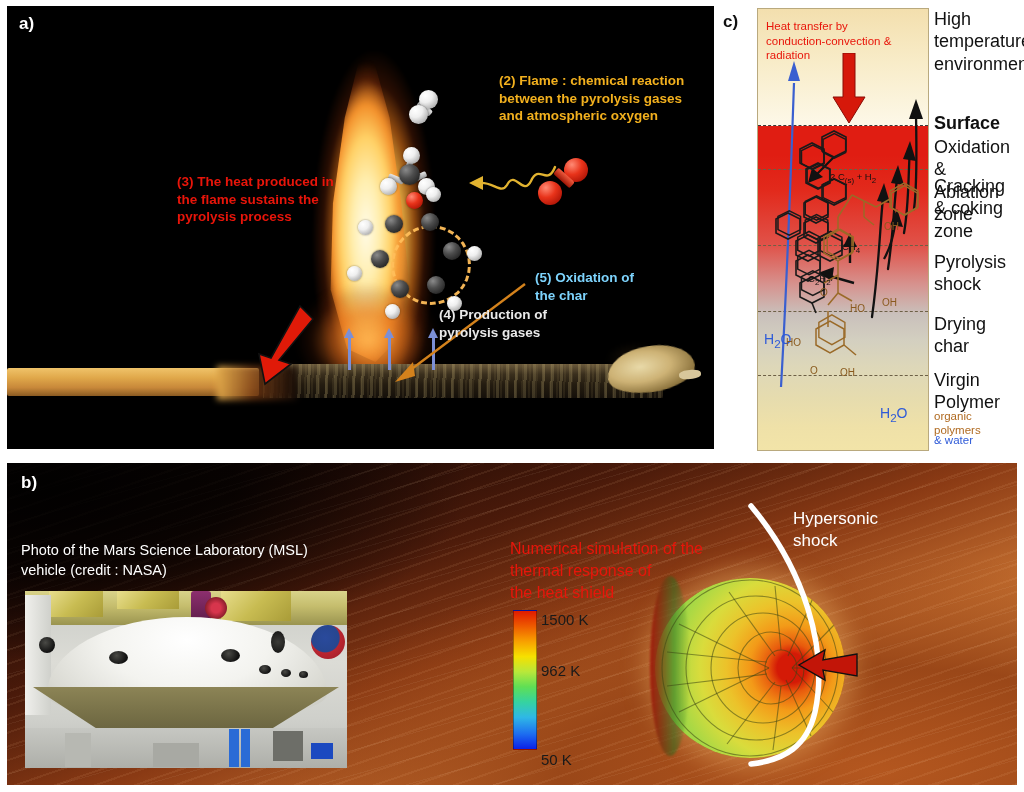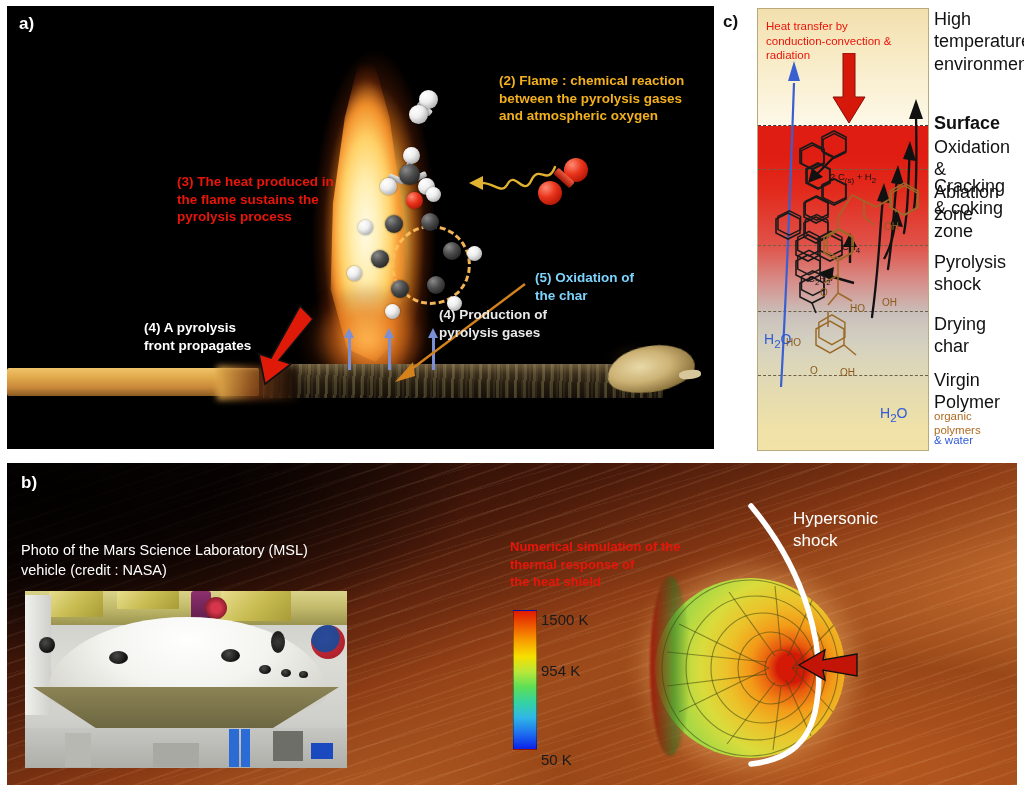--- a/index.html
+++ b/index.html
@@ -117,22 +117,22 @@
   .msl-floor{position:absolute;left:0;bottom:0;width:100%;height:40px;
     background:linear-gradient(180deg,#c6c7c2,#aeafa9);}
   .msl-obj{position:absolute;}
 
   
   #colorbar{position:absolute;left:506px;top:610px;width:22px;height:138px;
     background:linear-gradient(180deg,#e01b00 0%,#ee5a00 11%,#f8a000 22%,#f6e000 33%,
        #b9e83a 44%,#5fdf55 55%,#35d3a0 66%,#2fb8e6 77%,#1d6ef0 89%,#0b20e8 100%);
     border:1px solid rgba(0,0,0,.35);}
   .cb-lab{position:absolute;color:#1a1a1a;font-size:15px;}
-  .sim-title{position:absolute;left:503px;top:538px;color:#e8150a;font-weight:bold;
-    font-size:13px;line-height:1.36;white-space:pre-line;}
+  .sim-title{position:absolute;left:503px;top:538px;color:#e8150a;font-weight:normal;
+    font-size:16px;line-height:1.36;white-space:pre-line;}
 
   
   #heatshield{position:absolute;left:648px;top:578px;width:190px;height:180px;}
   .hs-body{position:absolute;inset:0;border-radius:50%;
     background:radial-gradient(circle at 72% 50%,
       #d41a06 0%,#d41a06 9%,#e85a0d 15%,#f39a18 26%,#ecc22a 40%,#d9dc3c 56%,#a7d845 72%,#8ece3f 88%,#5aa832 100%);
     box-shadow:0 0 24px 10px rgba(255,200,120,.35);}
   .hs-rim{position:absolute;left:-5px;top:-2px;width:40px;height:100%;border-radius:50%;
     background:linear-gradient(90deg,rgba(160,20,8,.9),rgba(40,110,30,.55) 60%,rgba(0,0,0,0));
     filter:blur(1px);}
@@ -243,22 +243,20 @@
     <div style="position:absolute;left:546px;top:168px;width:22px;height:8px;transform:rotate(42deg);
                 background:linear-gradient(180deg,#f05b3e,#9e1606);border-radius:2px;"></div>
   </div>
 
   <div class="a-txt" style="left:492px;top:66px;color:#f2b01e;width:215px;">(2) Flame : chemical reaction
 between the pyrolysis gases
 and atmospheric oxygen</div>
   <div class="a-txt" style="left:170px;top:167px;color:#e8150a;width:190px;">(3) The heat produced in
 the flame sustains the
 pyrolysis process</div>
-  <div class="a-txt" style="left:137px;top:313px;color:#ffffff;width:170px;">(4) A pyrolysis
-front propagates</div>
   <div class="a-txt" style="left:432px;top:300px;color:#e9e9e9;width:160px;">(4) Production of
 pyrolysis gases</div>
   <div class="a-txt" style="left:528px;top:263px;color:#7dd3fc;width:160px;">(5) Oxidation of
 the char</div>
 </div>
 
 <div id="panel-b">
   <div class="b-streaks"></div>
   <div class="b-streaks2"></div>
   <div class="b-dark"></div>
@@ -297,21 +295,21 @@
     <div class="msl-obj" style="left:40px;top:142px;width:26px;height:34px;background:#b7b8b2;"></div>
     <div class="msl-obj" style="left:128px;top:152px;width:46px;height:24px;background:#a8a9a3;"></div>
   </div>
 
   <div class="sim-title" style="top:75px;">Numerical simulation of the
 thermal response of
 the heat shield</div>
 
   <div id="colorbar" style="top:147px;"></div>
   <div class="cb-lab" style="left:534px;top:148px;">1500 K</div>
-  <div class="cb-lab" style="left:534px;top:199px;">954 K</div>
+  <div class="cb-lab" style="left:534px;top:199px;">962 K</div>
   <div class="cb-lab" style="left:534px;top:256px;margin-top:32px;">50 K</div>
 
   <div id="heatshield" style="top:115px;">
     <div class="hs-body"></div>
     <div class="hs-rim"></div>
     <svg class="hs-mesh" viewBox="0 0 190 180">
       <g fill="none" stroke="rgba(60,70,20,.55)" stroke-width="1.1">
         <ellipse cx="95" cy="90" rx="88" ry="88"></ellipse>
         <ellipse cx="101" cy="90" rx="70" ry="72"></ellipse>
         <ellipse cx="108" cy="90" rx="52" ry="55"></ellipse>

